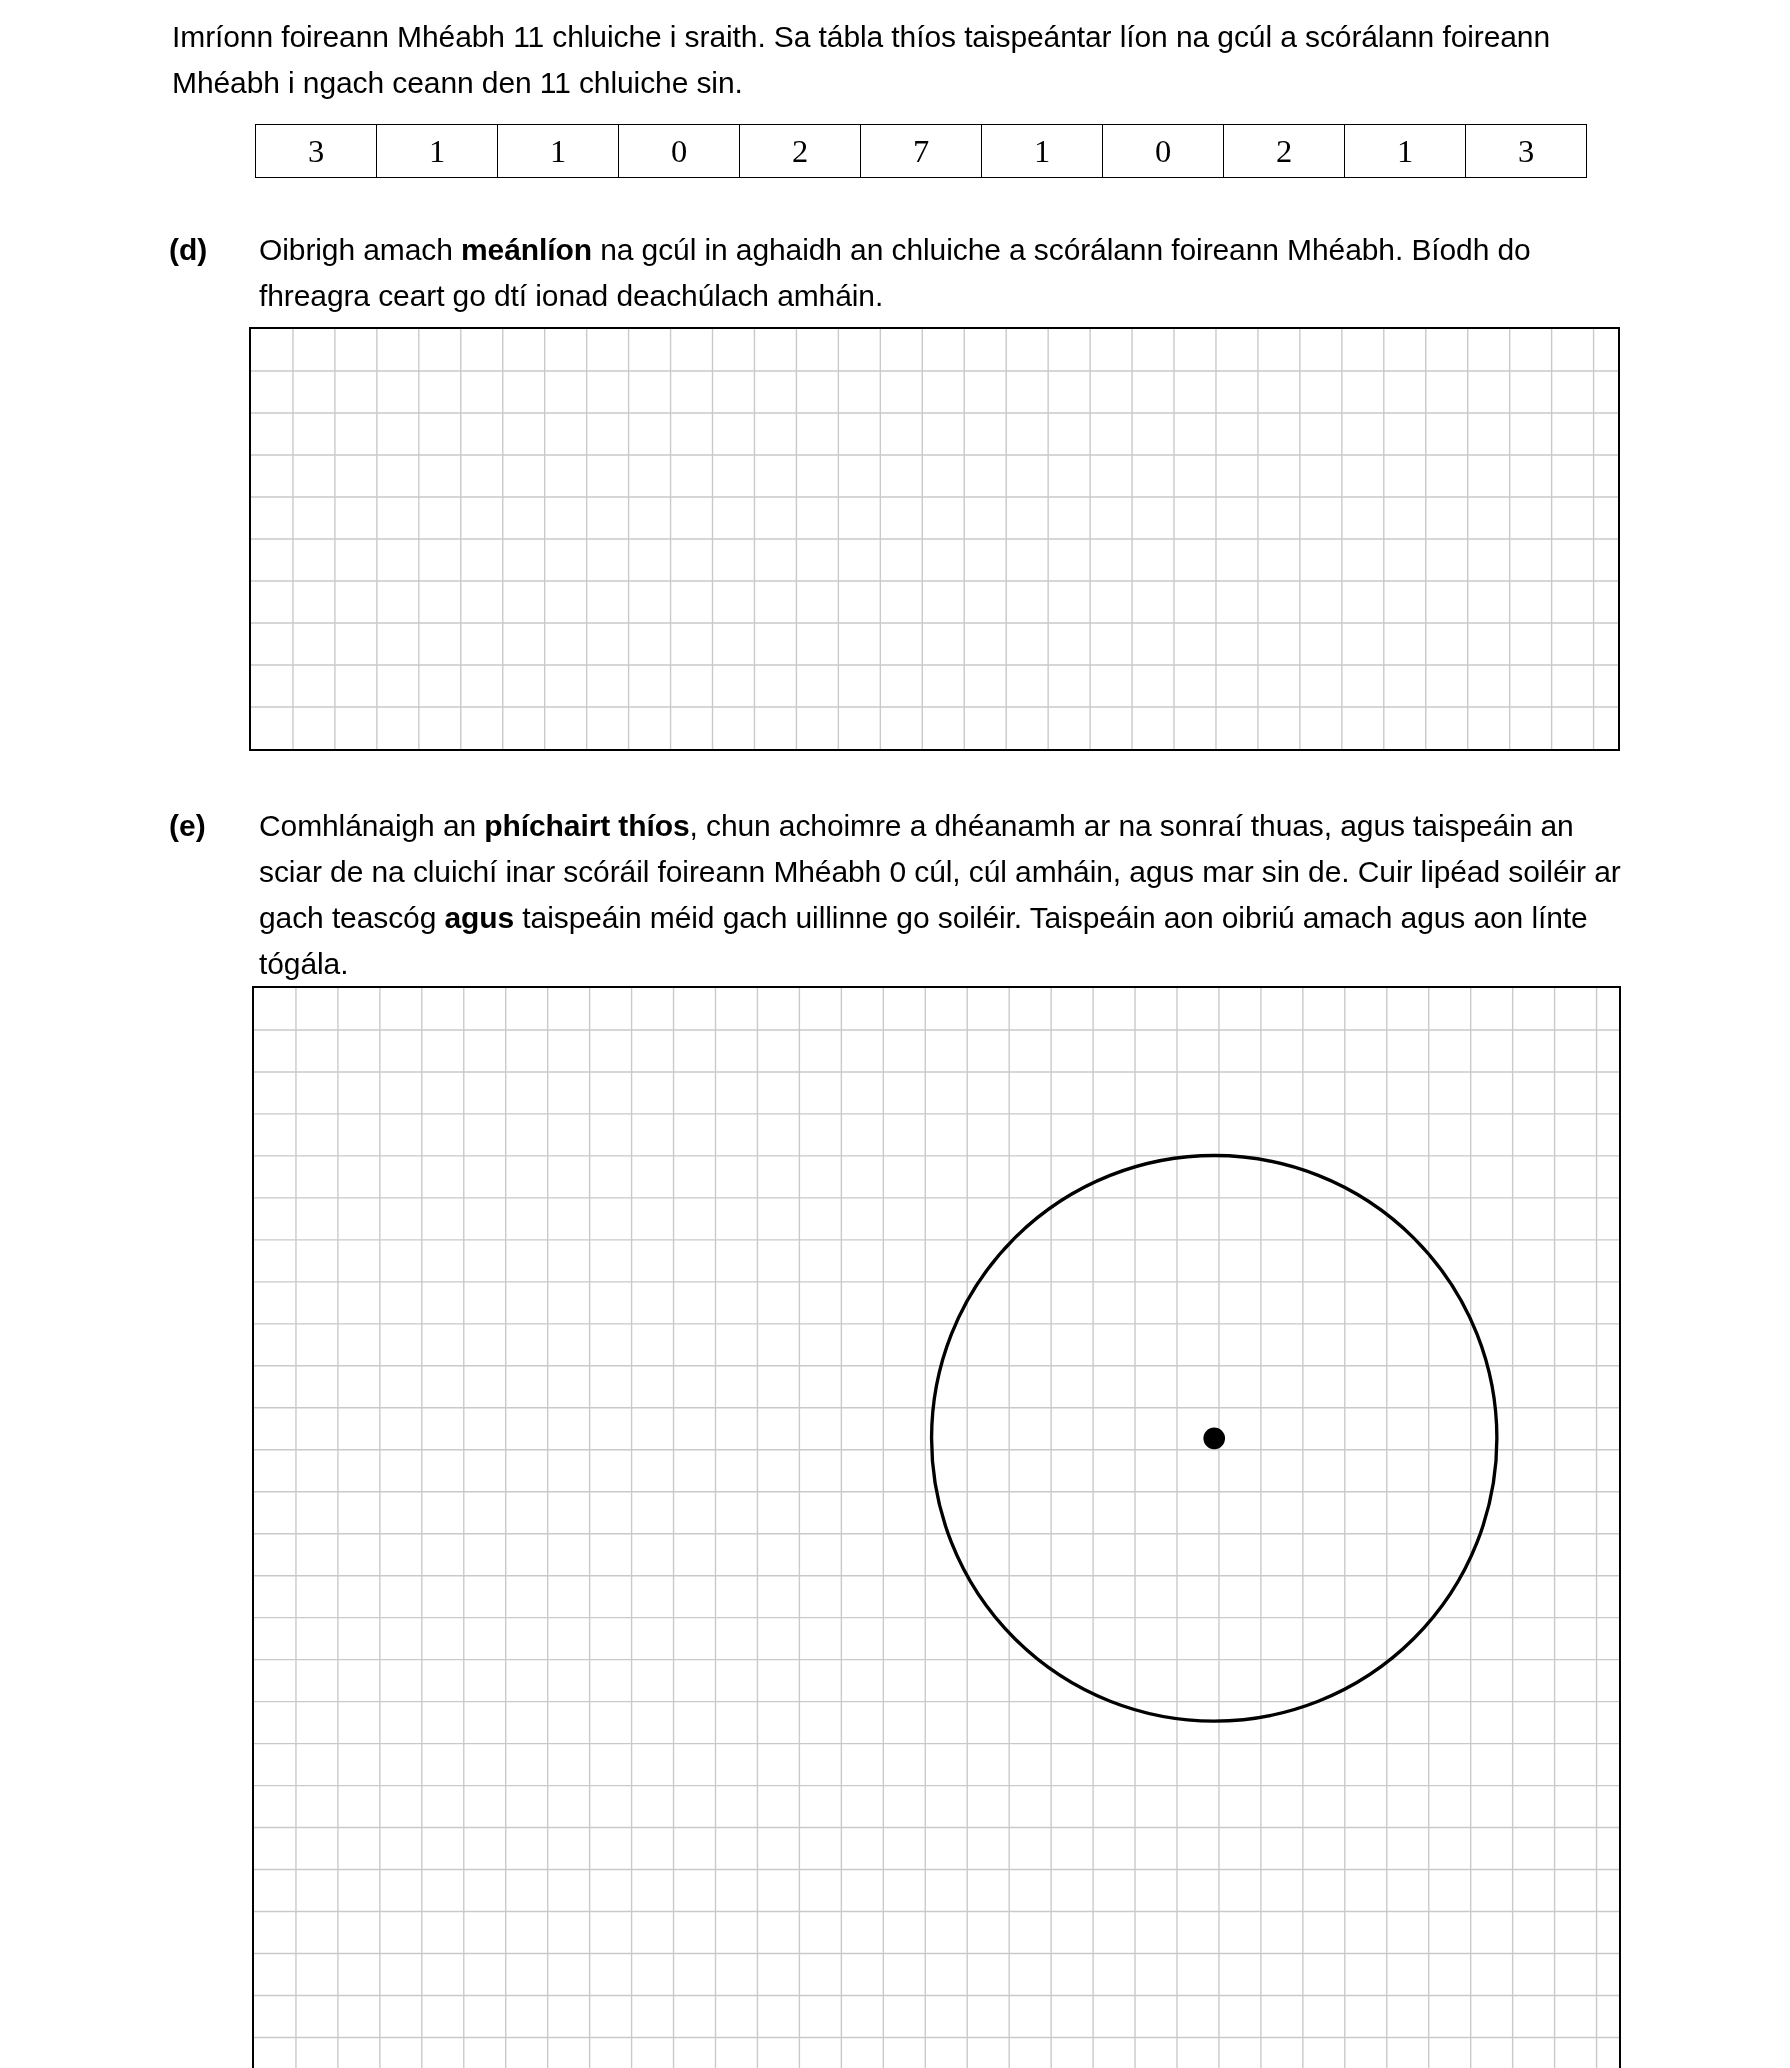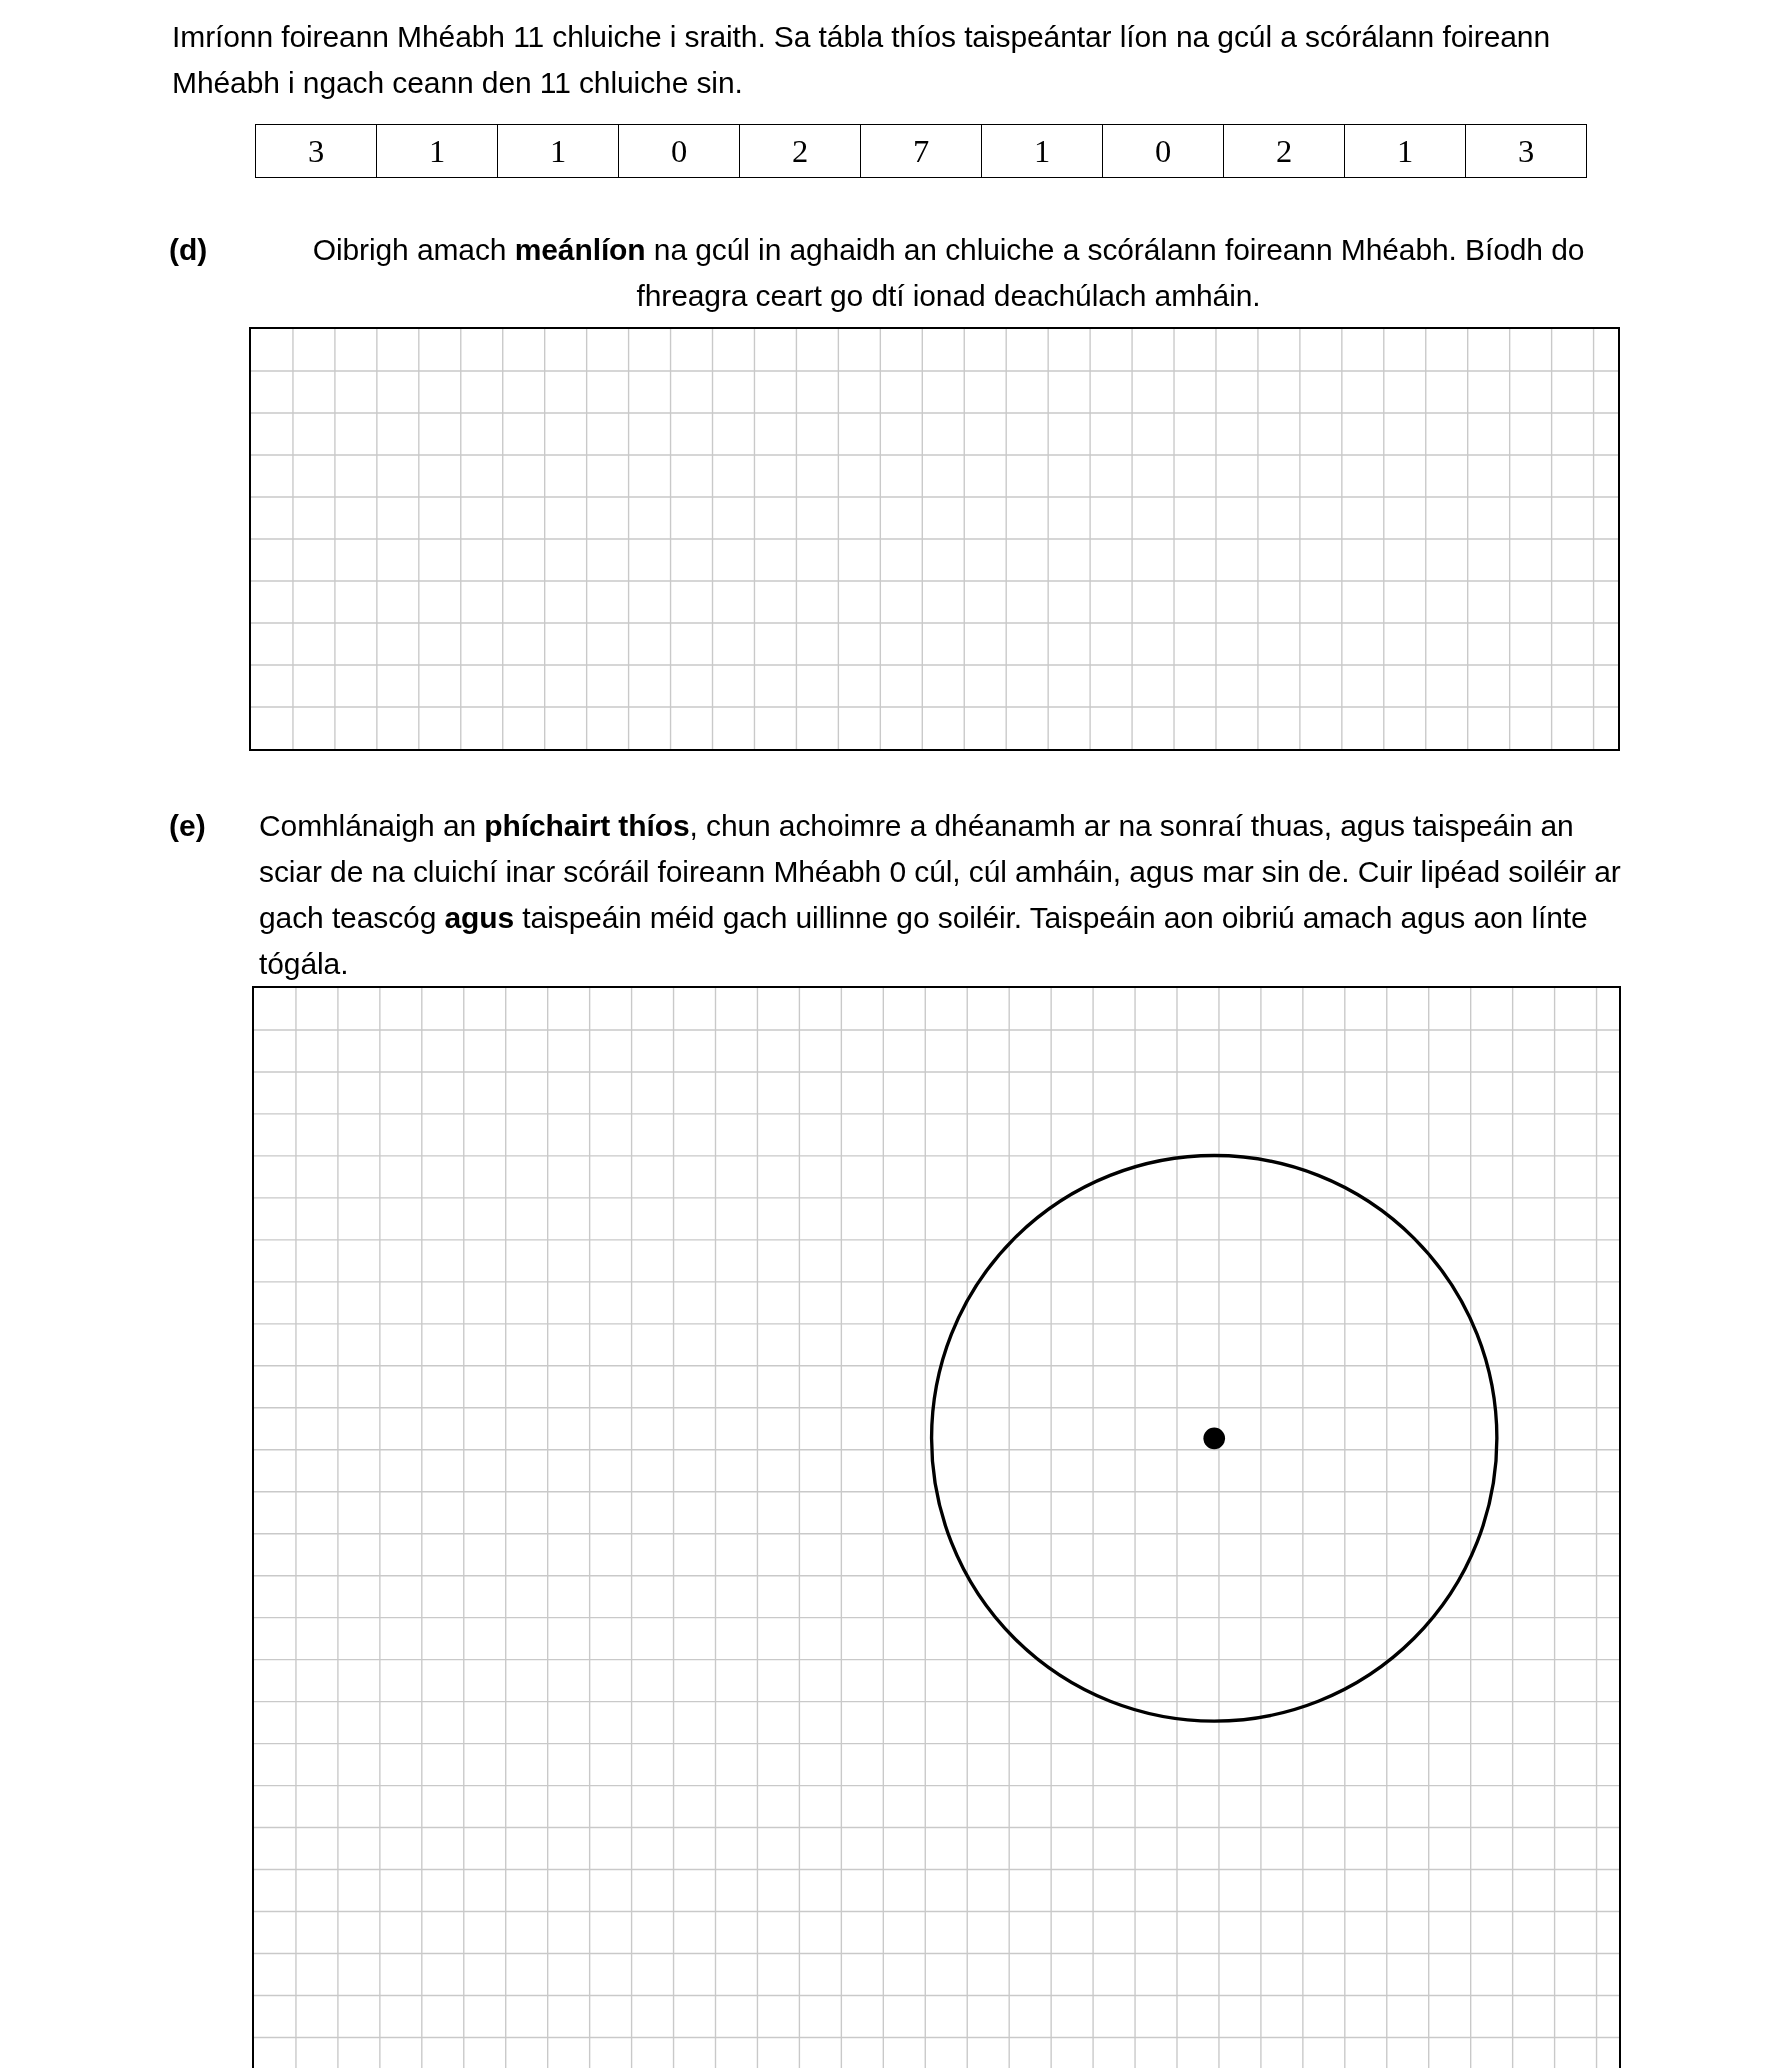--- a/index.html
+++ b/index.html
@@ -65,21 +65,21 @@
   }
   .q-text {
     position: absolute;
     font-size: 30px;
     line-height: 46px;
     letter-spacing: -0.1px;
   }
   .q-text b { font-weight: bold; }
 
   #q-d-label { left: 169px; top: 227px; }
-  #q-d-text  { left: 259px; top: 227px; width: 1379px; text-align: center; }
+  #q-d-text  { left: 259px; top: 227px; width: 1379px; }
 
   #q-e-label { left: 169px; top: 803px; }
   #q-e-text  { left: 259px; top: 803px; width: 1384px; }
 
   
   .grid-box {
     position: absolute;
     background: #ffffff;
     border: 2.6px solid #000000;
     box-sizing: border-box;

